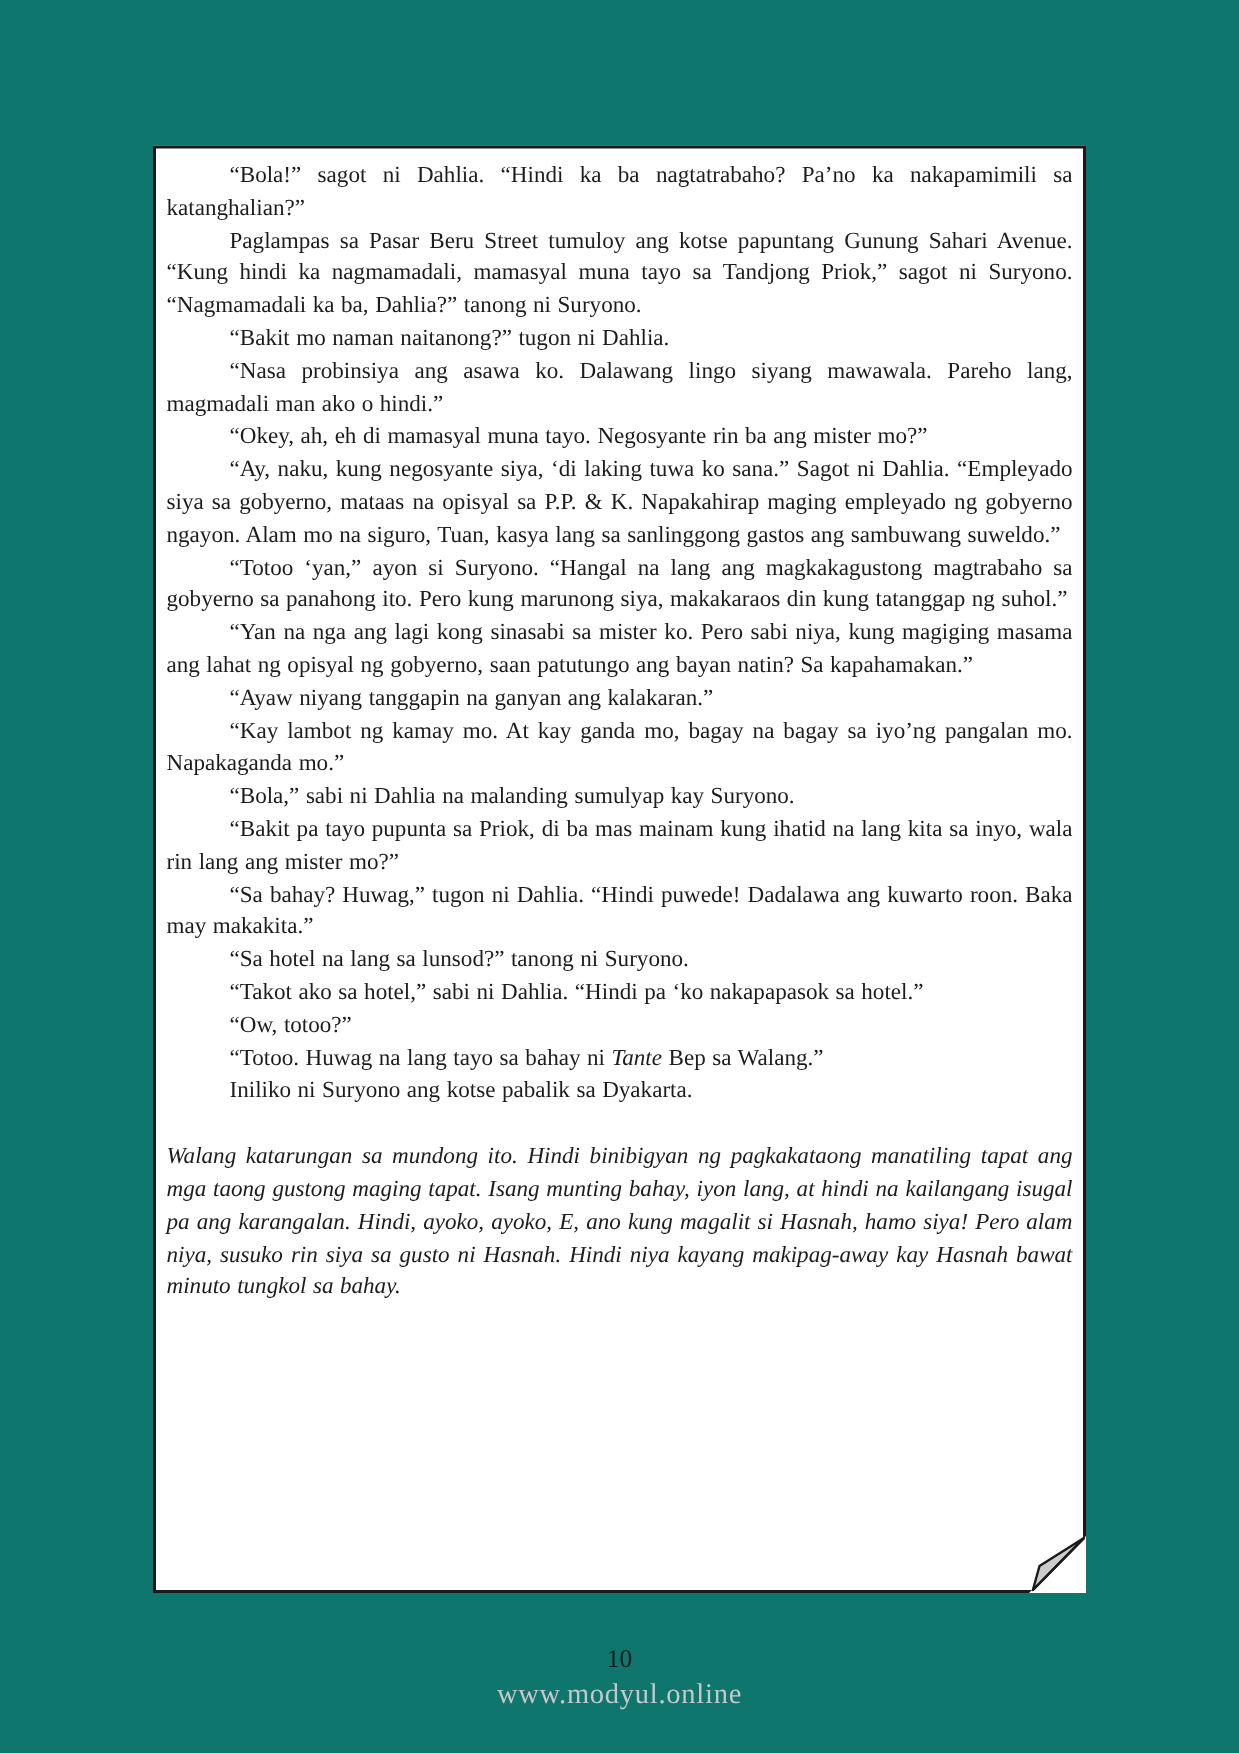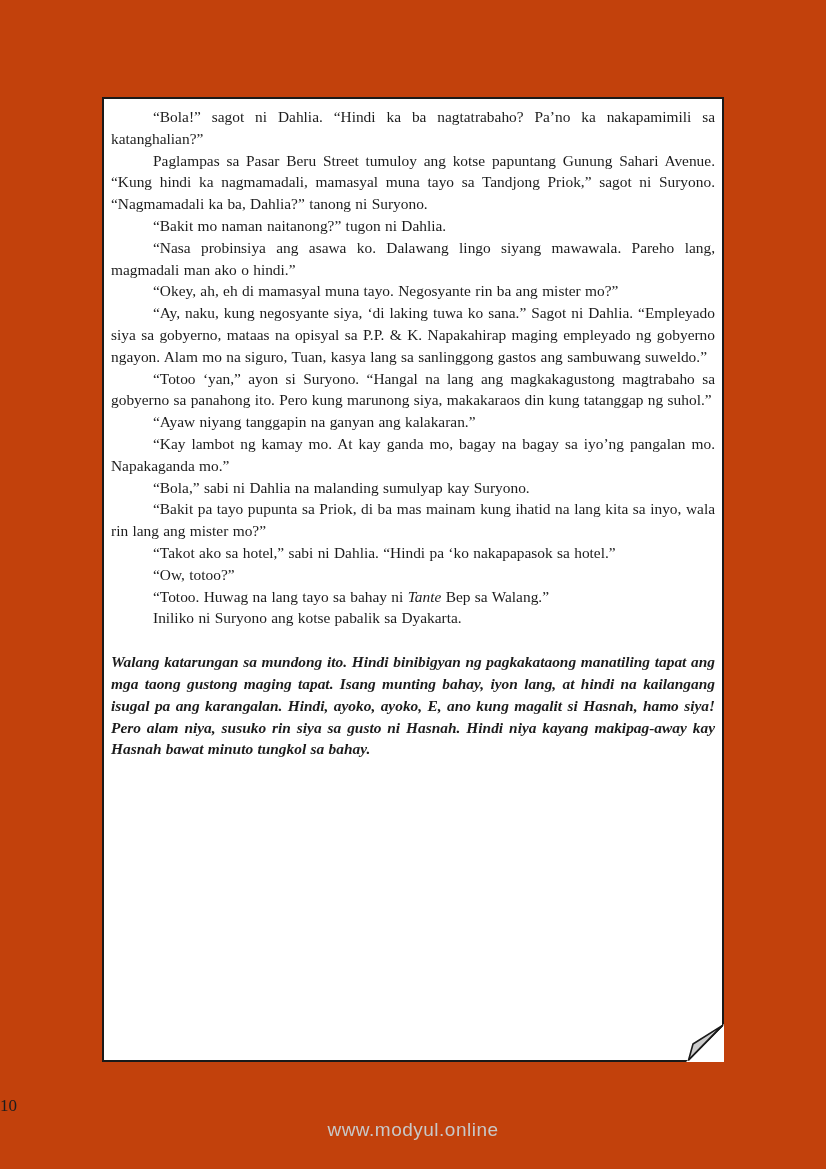--- a/index.html
+++ b/index.html
@@ -1,20 +1,20 @@
 <!DOCTYPE html>
 <html><head>
 <meta charset="utf-8">
 <style>
   html, body { margin: 0; padding: 0; background: #ffffff; }
   .page {
     position: relative;
     width: 826px;
     height: 1169px;
-    background: #c2410c;
+    background: #0f766e;
     font-family: "Liberation Serif", "DejaVu Serif", serif;
     color: #1c1c1c;
     overflow: hidden;
   }
   .text-frame {
     position: absolute;
     left: 102px;
     top: 97px;
     width: 622px;
     height: 965px;
@@ -29,69 +29,72 @@
     overflow: hidden;
   }
   .para {
     margin: 0;
     font-size: 15.4px;
     line-height: 21.8px;
     text-align: justify;
     word-spacing: 0.5px;
   }
   .para.indent { text-indent: 42px; }
-  .para.italic-block { font-style: italic; font-weight: bold; }
+  .para.italic-block { font-style: italic; }
   .para.spaced { margin-top: 22px; }
   .para em { font-style: italic; }
   .curl {
     position: absolute;
     right: -2px;
     bottom: -2px;
     width: 40px;
     height: 40px;
     display: block;
   }
   .page-number {
     position: absolute;
     left: 0; right: 0;
     top: 1096px;
-    text-align: left;
+    text-align: center;
     font-size: 17px;
     color: #1c1c1c;
     font-family: "Liberation Serif", "DejaVu Serif", serif;
   }
   .watermark {
     position: absolute;
     left: 0; right: 0;
     top: 1119px;
     text-align: center;
     font-size: 19px;
     letter-spacing: 0.5px;
     color: #c8c8c8;
-    font-family: Liberation Sans, sans-serif;
+    font-family: Liberation Serif, serif;
   }
 </style>
 </head>
 <body>
 
 <div class="page">
 
   <div class="text-frame">
     <div class="frame-inner">
         <p class="para indent"><span>“Bola!” sagot ni Dahlia. “Hindi ka ba nagtatrabaho? Pa’no ka nakapamimili sa katanghalian?”</span></p>
         <p class="para indent"><span>Paglampas sa Pasar Beru Street tumuloy ang kotse papuntang Gunung Sahari Avenue. “Kung hindi ka nagmamadali, mamasyal muna tayo sa Tandjong Priok,” sagot ni Suryono. “Nagmamadali ka ba, Dahlia?” tanong ni Suryono.</span></p>
         <p class="para indent"><span>“Bakit mo naman naitanong?” tugon ni Dahlia.</span></p>
         <p class="para indent"><span>“Nasa probinsiya ang asawa ko. Dalawang lingo siyang mawawala. Pareho lang, magmadali man ako o hindi.”</span></p>
         <p class="para indent"><span>“Okey, ah, eh di mamasyal muna tayo. Negosyante rin ba ang mister mo?”</span></p>
         <p class="para indent"><span>“Ay, naku, kung negosyante siya, ‘di laking tuwa ko sana.” Sagot ni Dahlia. “Empleyado siya sa gobyerno, mataas na opisyal sa P.P. &amp; K. Napakahirap maging empleyado ng gobyerno ngayon. Alam mo na siguro, Tuan, kasya lang sa sanlinggong gastos ang sambuwang suweldo.”</span></p>
         <p class="para indent"><span>“Totoo ‘yan,” ayon si Suryono. “Hangal na lang ang magkakagustong magtrabaho sa gobyerno sa panahong ito. Pero kung marunong siya, makakaraos din kung tatanggap ng suhol.”</span></p>
+        <p class="para indent"><span>“Yan na nga ang lagi kong sinasabi sa mister ko. Pero sabi niya, kung magiging masama ang lahat ng opisyal ng gobyerno, saan patutungo ang bayan natin? Sa kapahamakan.”</span></p>
         <p class="para indent"><span>“Ayaw niyang tanggapin na ganyan ang kalakaran.”</span></p>
         <p class="para indent"><span>“Kay lambot ng kamay mo. At kay ganda mo, bagay na bagay sa iyo’ng pangalan mo. Napakaganda mo.”</span></p>
         <p class="para indent"><span>“Bola,” sabi ni Dahlia na malanding sumulyap kay Suryono.</span></p>
         <p class="para indent"><span>“Bakit pa tayo pupunta sa Priok, di ba mas mainam kung ihatid na lang kita sa inyo, wala rin lang ang mister mo?”</span></p>
+        <p class="para indent"><span>“Sa bahay? Huwag,” tugon ni Dahlia. “Hindi puwede! Dadalawa ang kuwarto roon. Baka may makakita.”</span></p>
+        <p class="para indent"><span>“Sa hotel na lang sa lunsod?” tanong ni Suryono.</span></p>
         <p class="para indent"><span>“Takot ako sa hotel,” sabi ni Dahlia. “Hindi pa ‘ko nakapapasok sa hotel.”</span></p>
         <p class="para indent"><span>“Ow, totoo?”</span></p>
         <p class="para indent"><span>“Totoo. Huwag na lang tayo sa bahay ni </span><em>Tante</em><span> Bep sa Walang.”</span></p>
         <p class="para indent"><span>Iniliko ni Suryono ang kotse pabalik sa Dyakarta.</span></p>
         <p class="para italic-block spaced"><span>Walang katarungan sa mundong ito. Hindi binibigyan ng pagkakataong manatiling tapat ang mga taong gustong maging tapat. Isang munting bahay, iyon lang, at hindi na kailangang isugal pa ang karangalan. Hindi, ayoko, ayoko, E, ano kung magalit si Hasnah, hamo siya! Pero alam niya, susuko rin siya sa gusto ni Hasnah. Hindi niya kayang makipag-away kay Hasnah bawat minuto tungkol sa bahay.</span></p>
       </div>
 
     <svg class="curl" viewBox="0 0 40 40" aria-hidden="true">
       <polygon points="40,2 40,40 2,40" fill="#ffffff"></polygon>
       <polygon points="38.6,3.4 9,22 4.6,38" fill="#cccccc" stroke="#1a1a1a" stroke-width="1.6" stroke-linejoin="round"></polygon>

